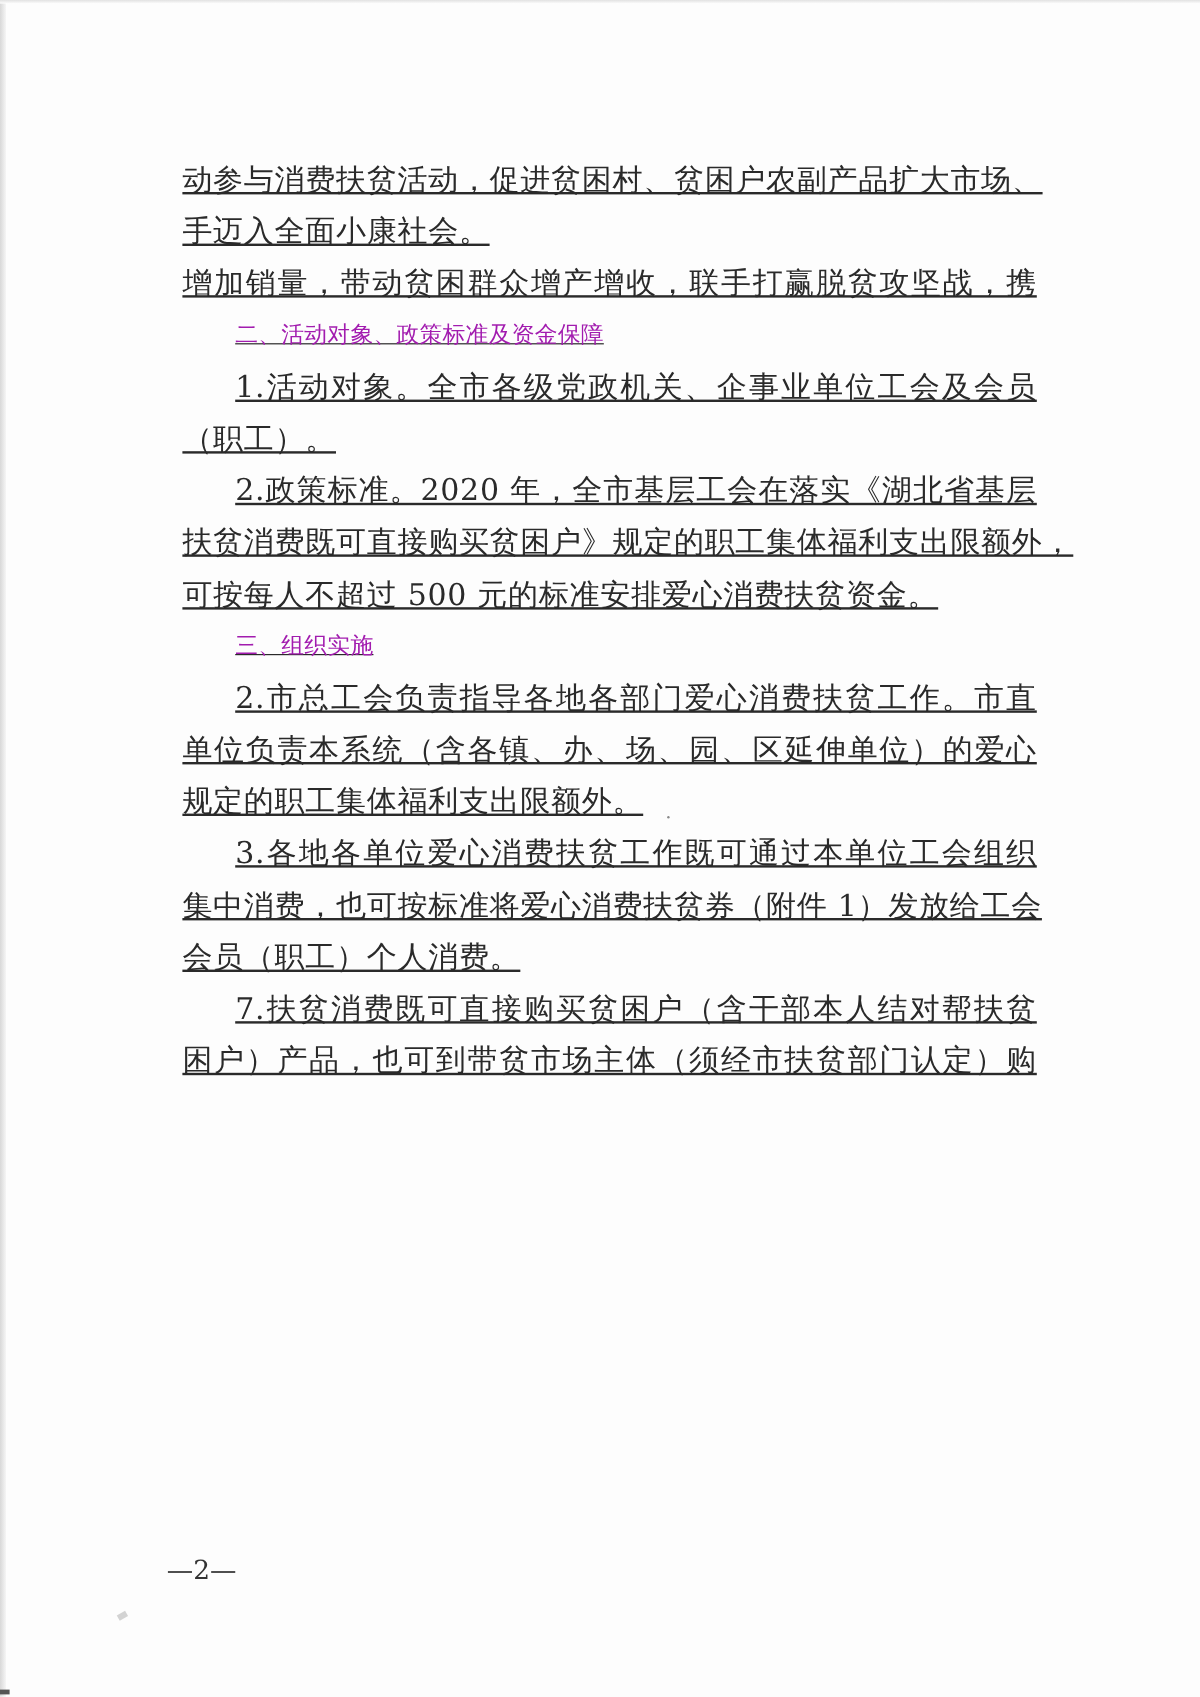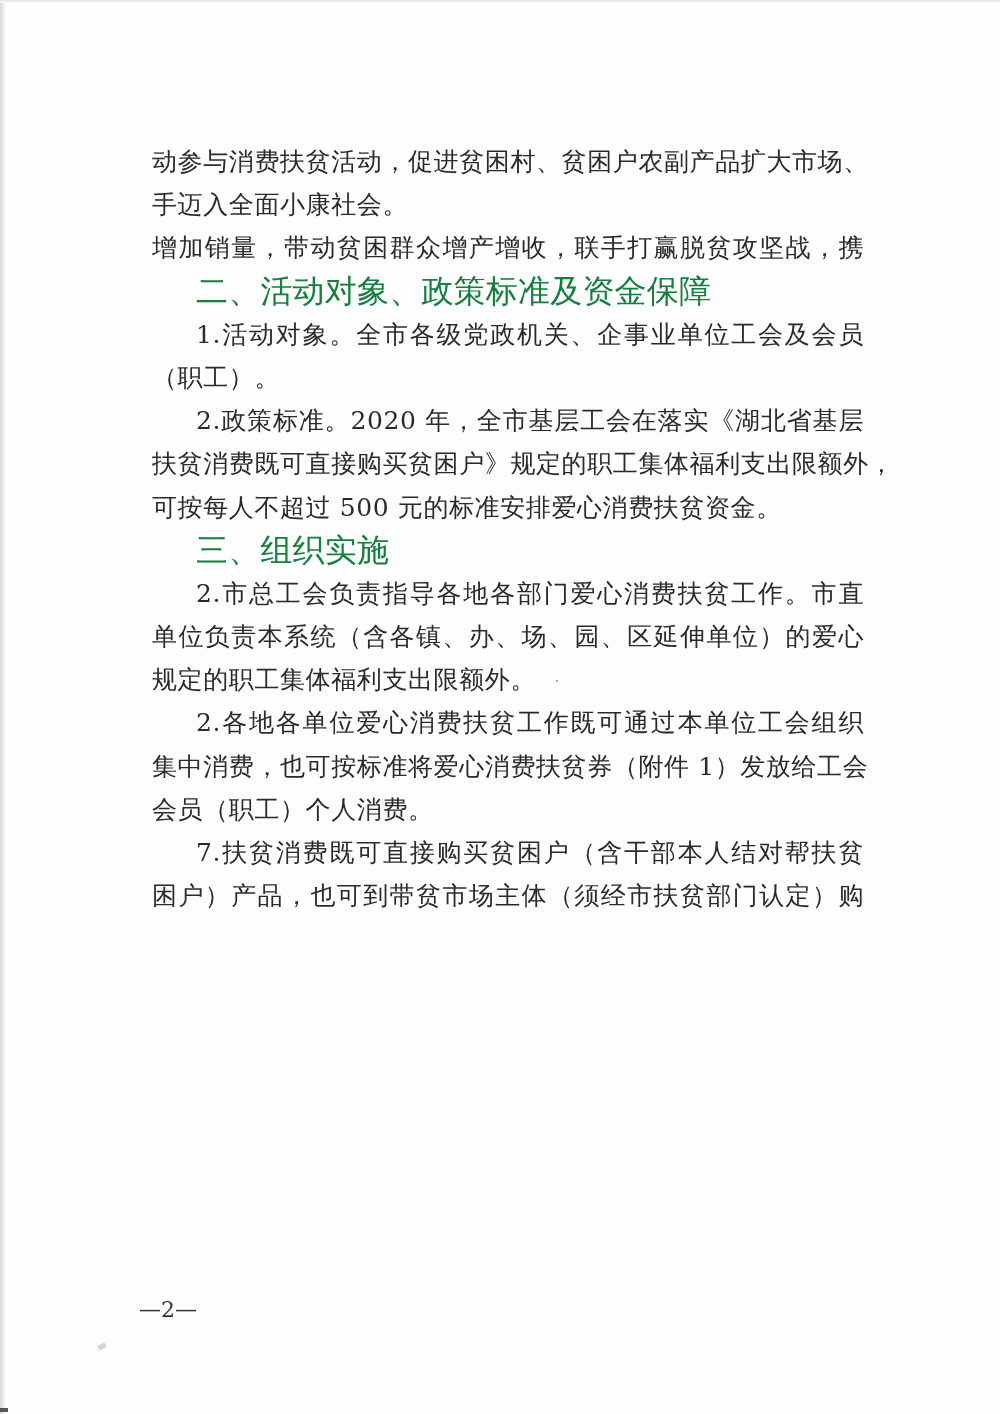--- a/index.html
+++ b/index.html
@@ -14,38 +14,39 @@
   .page-edge-left {
     position: absolute; left: 0; top: 0; width: 5px; height: 1414px;
     background: linear-gradient(to right, #d8d8d8, #f6f6f6);
   }
   .page-edge-top {
     position: absolute; left: 0; top: 0; width: 1000px; height: 3px;
     background: linear-gradient(to bottom, #e2e2e2, #fdfdfd);
   }
   .content {
     position: absolute;
-    left: 152px; top: 140px;
+    left: 152px; top: 128px;
     width: 712px;
+    text-decoration: underline;
   }
   .line {
     height: 43.2px;
     line-height: 43.2px;
     font-size: 25px;
     white-space: nowrap;
     text-align: justify;
     text-align-last: justify;
     letter-spacing: 0.6px;
   }
   .line.last { text-align-last: left; }
   .line.indent { padding-left: 44px; }
   .heading {
     font-family: "DejaVu Sans", "Liberation Sans", sans-serif;
-    font-size: 32px;
-    color: #15803d;
+    font-size: 19px;
+    color: #a21caf;
     letter-spacing: 0.2px;
   }
   .para { margin: 0; }
   .page-number {
     position: absolute; left: 139px; top: 1297px;
     font-size: 22px; letter-spacing: 0px;
     font-family: "DejaVu Serif", "Liberation Serif", serif;
     color: #333;
   }
   .speck {
@@ -94,21 +95,21 @@
   </div>
 
 
   <div class="para">
     <div class="line indent">2.市总工会负责指导各地各部门爱心消费扶贫工作。市直</div>
     <div class="line">单位负责本系统（含各镇、办、场、园、区延伸单位）的爱心</div>
     <div class="line last">规定的职工集体福利支出限额外。</div>
   </div>
 
   <div class="para">
-    <div class="line indent">2.各地各单位爱心消费扶贫工作既可通过本单位工会组织</div>
+    <div class="line indent">3.各地各单位爱心消费扶贫工作既可通过本单位工会组织</div>
     <div class="line">集中消费，也可按标准将爱心消费扶贫券（附件 1）发放给工会</div>
     <div class="line last">会员（职工）个人消费。</div>
   </div>
 
   <div class="para">
     <div class="line indent">7.扶贫消费既可直接购买贫困户（含干部本人结对帮扶贫</div>
     <div class="line">困户）产品，也可到带贫市场主体（须经市扶贫部门认定）购</div>
   </div>
 </div>
 

